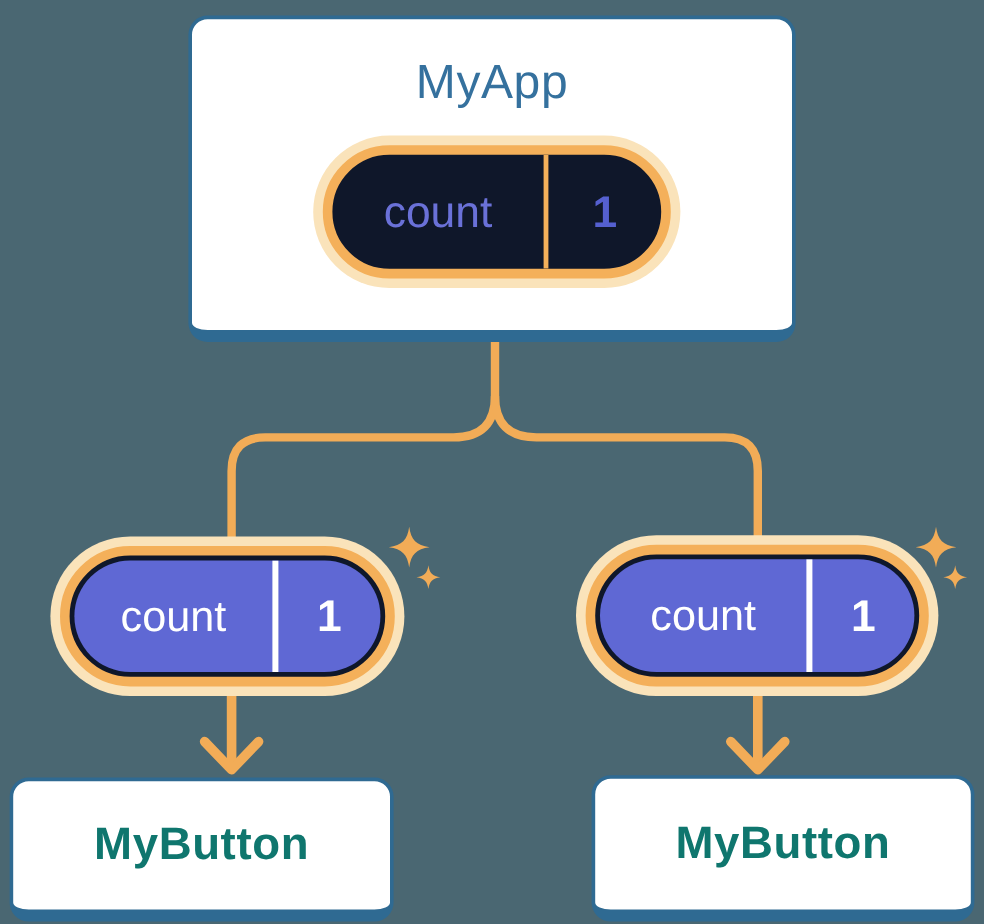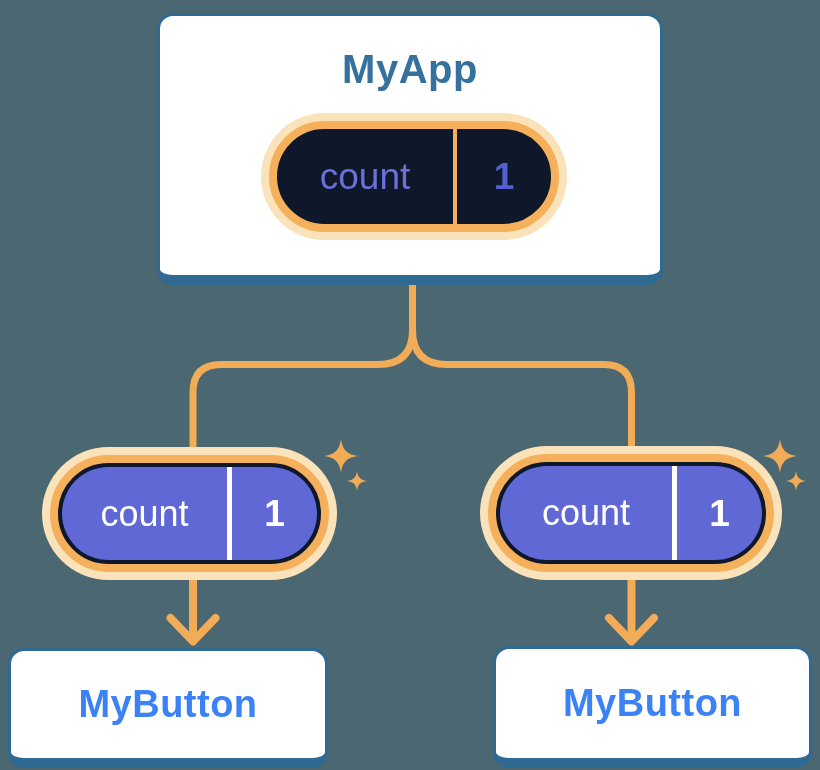--- a/index.html
+++ b/index.html
@@ -30,35 +30,35 @@
   }
   .card-root {
     left: 157px; top: 13px;
     width: 506px; height: 272px;
   }
   .card-title {
     text-align: center;
     padding-top: 33px;
     line-height: 1;
     font-size: 40px;
-    font-weight: 700;
+    font-weight: 400;
     color: #35719e;
     letter-spacing: 0.5px;
   }
   .card-child {
     display: flex;
     align-items: center;
     justify-content: center;
   }
   .card-child-left  { left: 8px;   top: 648px; width: 320px; height: 120px; }
   .card-child-right { left: 493px; top: 646px; width: 319px; height: 122px; }
   .child-title {
     font-size: 38px;
     font-weight: 600;
-    color: #3b82f6;
+    color: #0f766e;
     letter-spacing: 0.5px;
   }
   
   .pill {
     position: absolute;
     box-sizing: border-box;
     background: #fae3ba;          
     border-radius: 999px;
     padding: 8px;
   }

